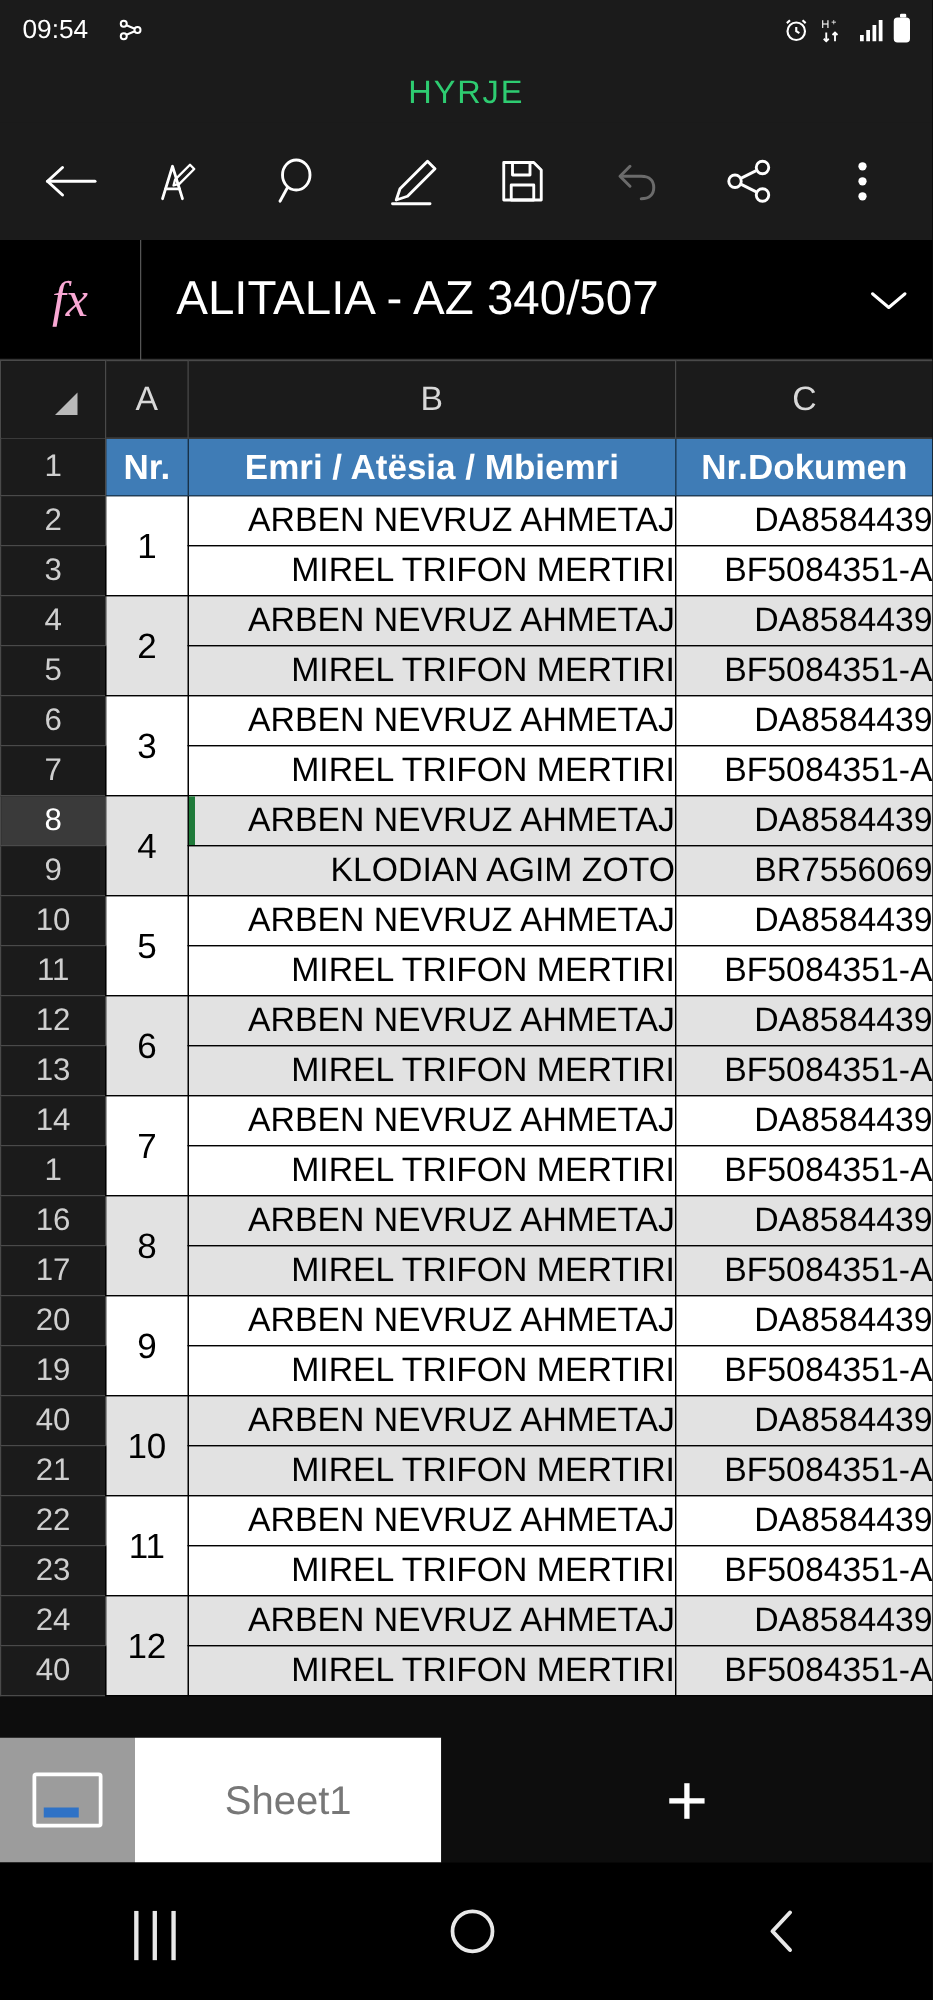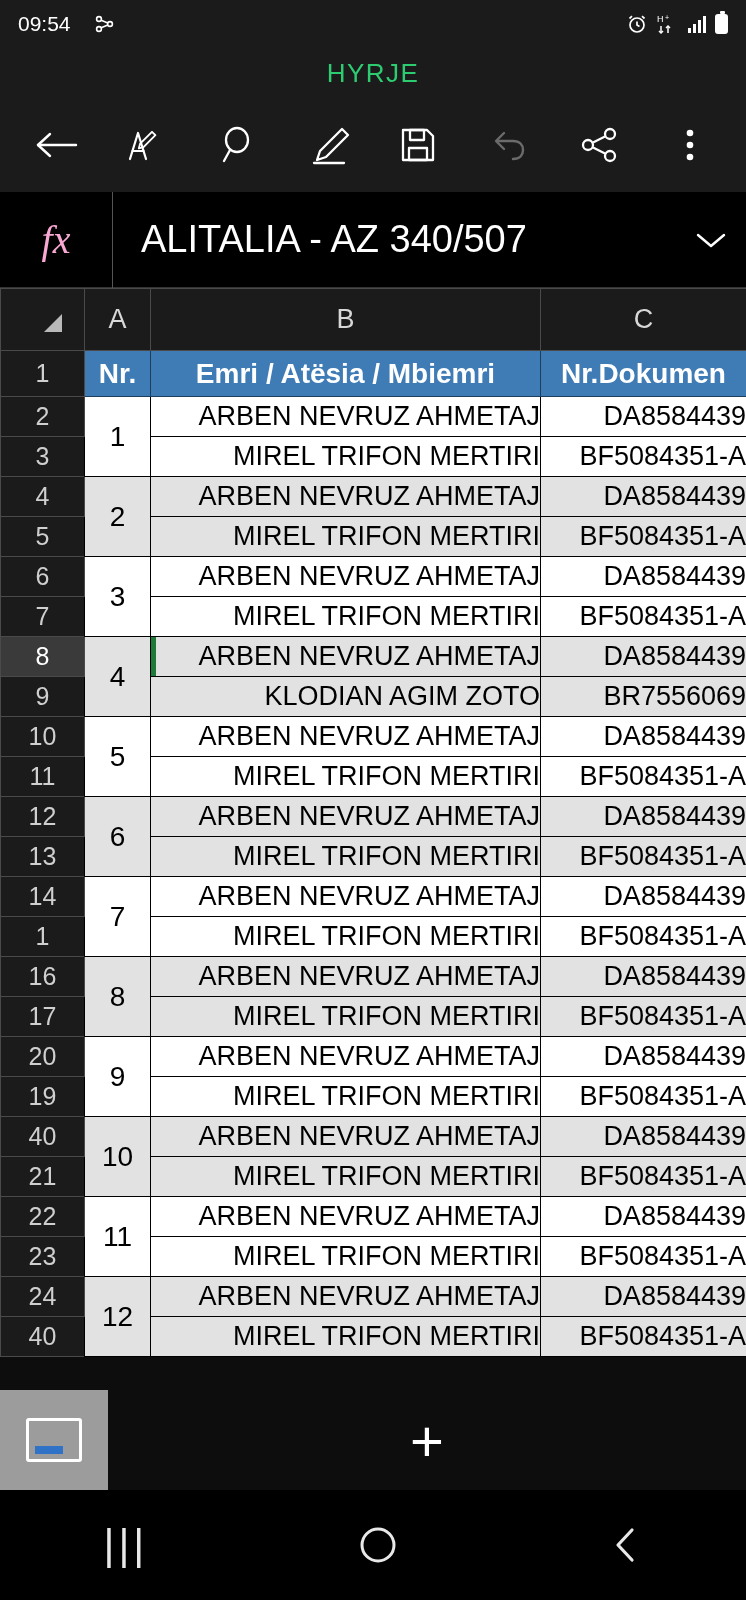--- a/index.html
+++ b/index.html
@@ -434,20 +434,21 @@
         <td class="cell right alt">BF5084351-A</td>
       </tr>
     </tbody>
       </table>
   </div>
 
   <div class="sheetbar">
     <div class="sheet-thumb">
       <span class="monitor"></span>
     </div>
+    <div class="sheet-tab">Sheet1</div>
     <div class="sheet-add">+</div>
   </div>
 
   <div class="navbar">
     <div class="nav-ico nav-recents">|||</div>
     <div class="nav-ico">
       <svg width="46" height="46" viewBox="0 0 46 46">
           <circle cx="23" cy="23" r="16" fill="none" stroke="#e8e8e8" stroke-width="3"></circle>
         </svg>
     </div>

